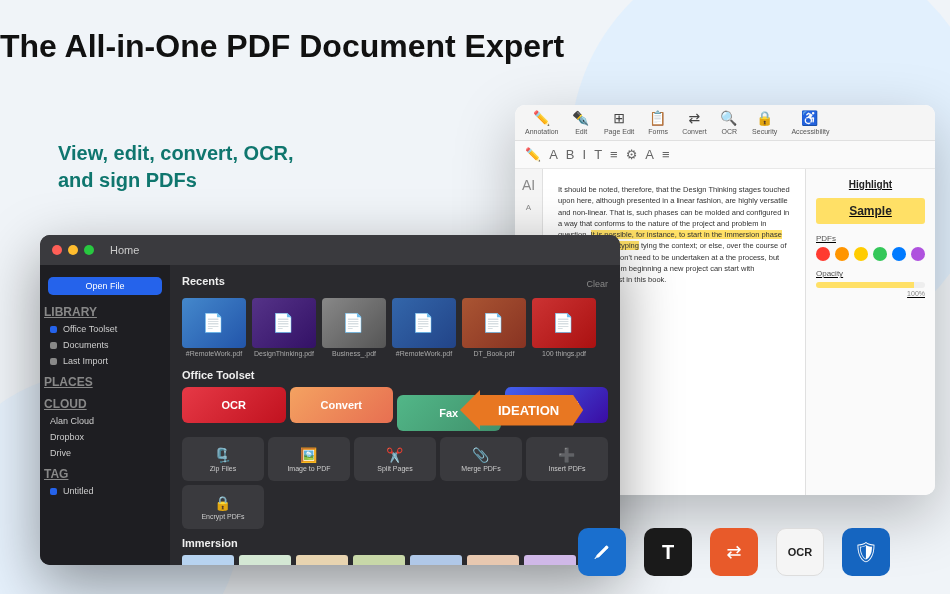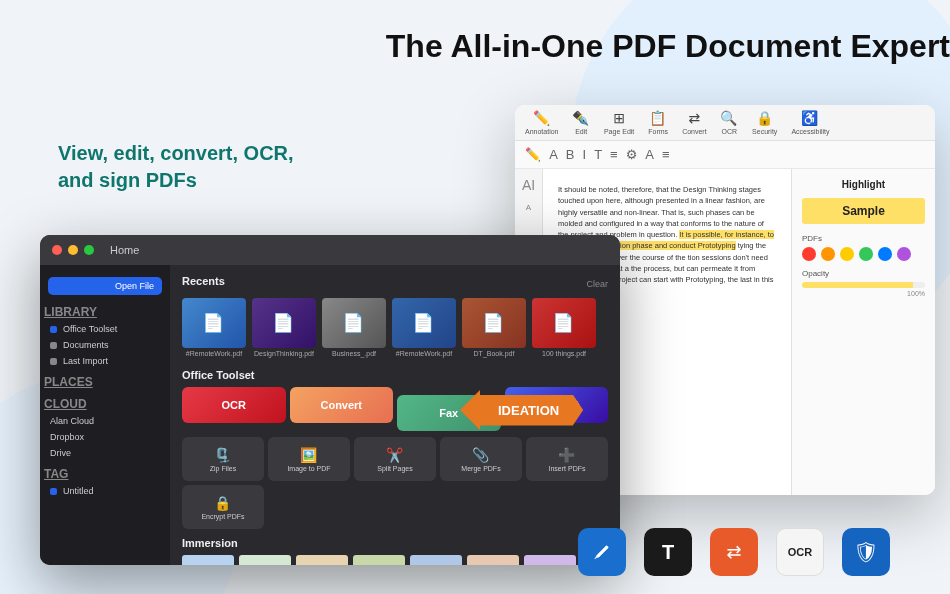--- a/index.html
+++ b/index.html
@@ -35,21 +35,21 @@
       opacity: 0.5;
       z-index: 0;
     }
 
     
     .main-title {
       position: absolute;
       top: 28px;
       left: 0;
       right: 0;
-      text-align: right;
+      text-align: left;
       font-size: 32px;
       font-weight: 700;
       color: #111;
       z-index: 10;
     }
 
     
     .subtitle {
       position: absolute;
       top: 140px;
@@ -131,21 +131,21 @@
       padding: 8px 0;
       flex-shrink: 0;
     }
     .sidebar-btn {
       margin: 4px 8px;
       background: #2563eb;
       color: white;
       border-radius: 5px;
       font-size: 9px;
       padding: 4px 8px;
-      text-align: right;
+      text-align: center;
     }
     .sidebar-section-label {
       color: #888;
       font-size: 12px;
       font-weight: 700;
       padding: 6px 4px 2px;
       text-transform: uppercase;
       text-decoration: underline;
     }
     .sidebar-item {
@@ -336,24 +336,25 @@
       line-height: 1.5;
       position: relative;
       overflow: hidden;
     }
 
     .pdf-highlight {
       background: #ffe066;
     }
 
     .pdf-right-panel {
-      width: 144px;
+      width: 130px;
       border-left: 1px solid #e0e0e0;
       background: #fafafa;
       padding: 10px;
+      text-decoration: underline;
     }
     .panel-title {
       font-size: 10px;
       font-weight: 600;
       color: #222;
       margin-bottom: 8px;
       text-align: center;
     }
     .highlight-sample {
       background: #ffe066;

